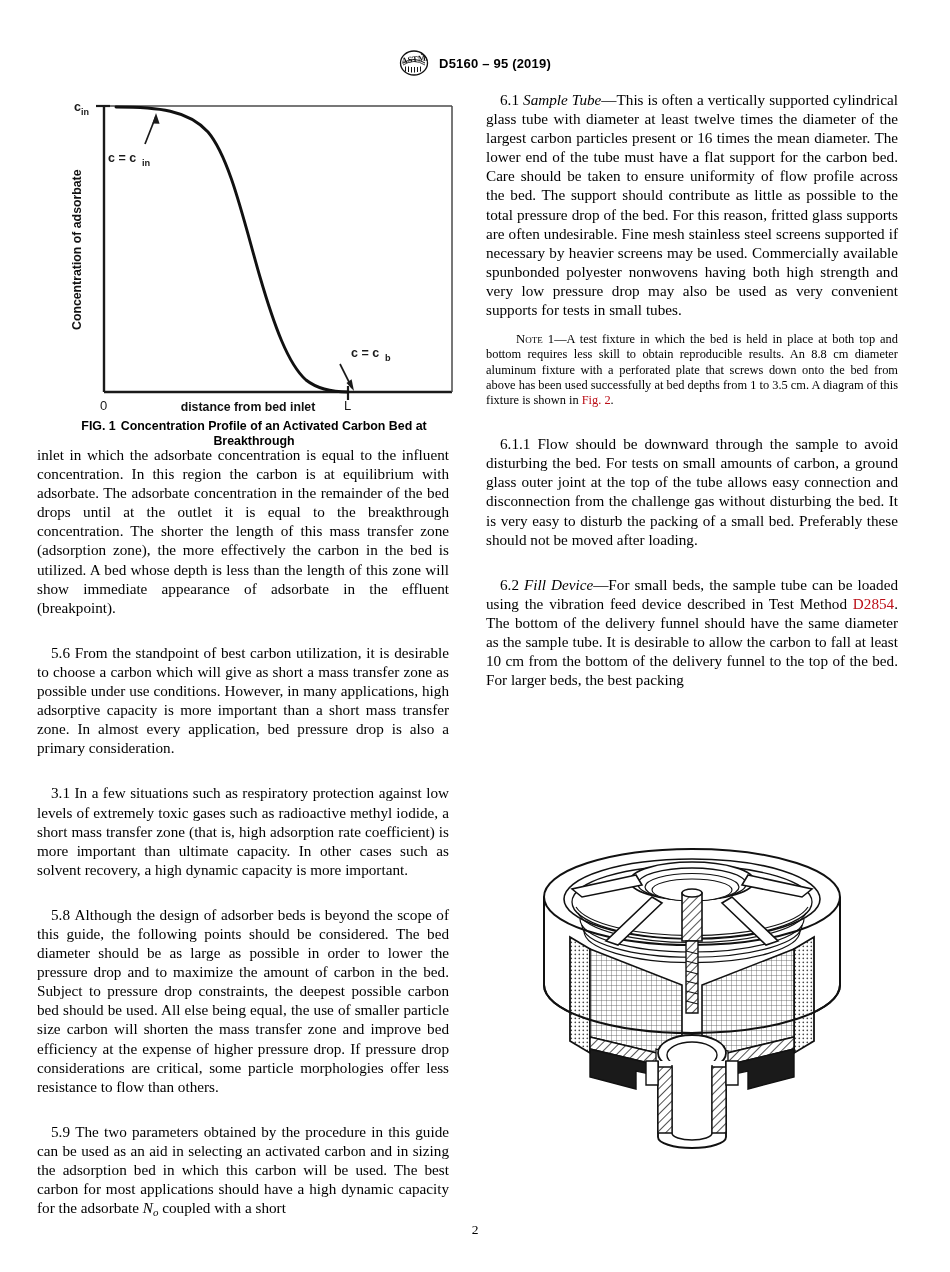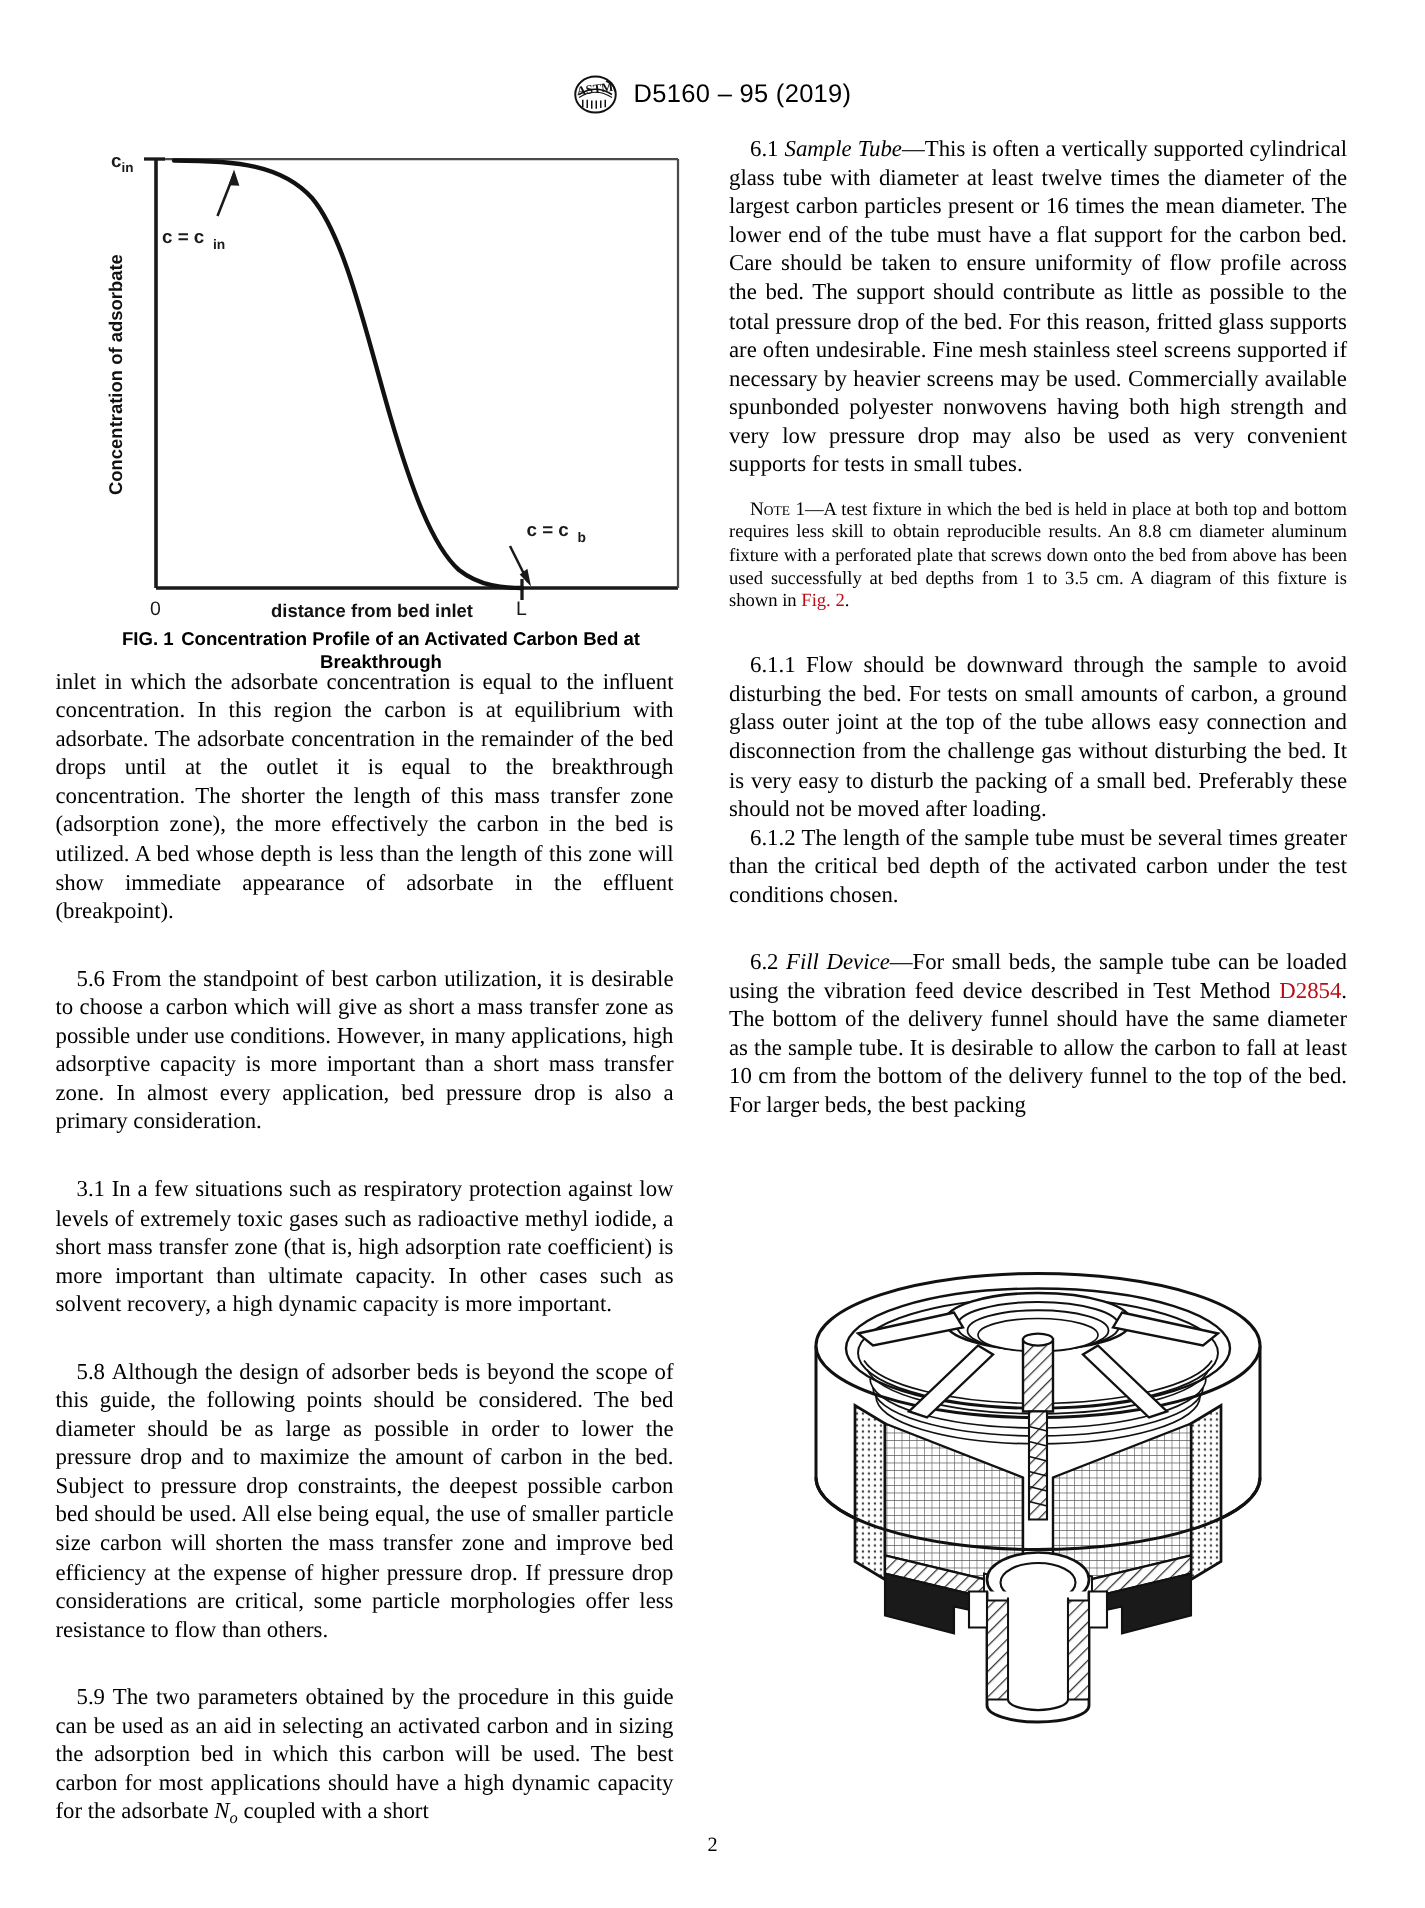--- a/index.html
+++ b/index.html
@@ -25,22 +25,22 @@
     justify-content: center;
     gap: 10px;
   }
   .astm-logo {
     width: 30px;
     height: 26px;
     display: block;
   }
   .header-title {
     font-family: "Liberation Sans", sans-serif;
-    font-size: 17px;
-    font-weight: normal;
+    font-size: 13px;
+    font-weight: bold;
     letter-spacing: 0.2px;
   }
 
   
   .col {
     position: absolute;
     width: 412px;
     top: 90px;
   }
   .col-left  { left: 37px; }
@@ -77,20 +77,21 @@
   p.note {
     font-size: 12.4px;
     line-height: 15.2px;
     text-align: justify;
     margin: 13px 0 0 0;
     text-indent: 14px;
   }
   .smallcaps {
     font-variant: small-caps;
     font-size: 1.03em;
+    margin-left: 16px;
   }
 
   
   .fig1-wrap {
     position: absolute;
     left: 48px;
     top: 92px;
     width: 412px;
   }
   .fig-caption {
@@ -209,21 +210,20 @@
 <div class="col col-right">
 
 
 
   <p class="body"><span>6.1</span>&nbsp;<span class="it">Sample Tube</span><span>—</span><span>This is often a vertically supported cylindrical glass tube with diameter at least twelve times the diameter of the largest carbon particles present or 16 times the mean diameter. The lower end of the tube must have a flat support for the carbon bed. Care should be taken to ensure uniformity of flow profile across the bed. The support should contribute as little as possible to the total pressure drop of the bed. For this reason, fritted glass supports are often undesirable. Fine mesh stainless steel screens supported if necessary by heavier screens may be used. Commercially available spunbonded polyester nonwovens having both high strength and very low pressure drop may also be used as very convenient supports for tests in small tubes.</span></p>
 
   <p class="note"><span class="smallcaps">Note 1</span><span>—</span><span>A test fixture in which the bed is held in place at both top and bottom requires less skill to obtain reproducible results. An 8.8 cm diameter aluminum fixture with a perforated plate that screws down onto the bed from above has been used successfully at bed depths from 1 to 3.5 cm. A diagram of this fixture is shown in </span><span class="xref">Fig. 2</span><span>.</span></p>
 
   <p class="body gap"><span>6.1.1</span>&nbsp;<span>Flow should be downward through the sample to avoid disturbing the bed. For tests on small amounts of carbon, a ground glass outer joint at the top of the tube allows easy connection and disconnection from the challenge gas without disturbing the bed. It is very easy to disturb the packing of a small bed. Preferably these should not be moved after loading.</span></p>
 
-  <p class="body"><span>6.1.2</span>&nbsp;<span>The length of the sample tube must be several times greater than the critical bed depth of the activated carbon under the test conditions chosen.</span></p>
 
   <p class="body gap"><span>6.2</span>&nbsp;<span class="it">Fill Device</span><span>—</span><span>For small beds, the sample tube can be loaded using the vibration feed device described in Test Method </span><span class="xref">D2854</span><span>. The bottom of the delivery funnel should have the same diameter as the sample tube. It is desirable to allow the carbon to fall at least 10 cm from the bottom of the delivery funnel to the top of the bed. For larger beds, the best packing</span></p>
 </div>
 
 <div class="fig2-wrap">
   <svg width="412" height="305" viewBox="0 0 412 305">
     <defs>
       <pattern id="mesh" width="5" height="5" patternUnits="userSpaceOnUse">
         <rect width="5" height="5" fill="#ffffff"></rect>
         <path d="M0 0 L0 5 M0 0 L5 0" stroke="#555" stroke-width="0.8"></path>

